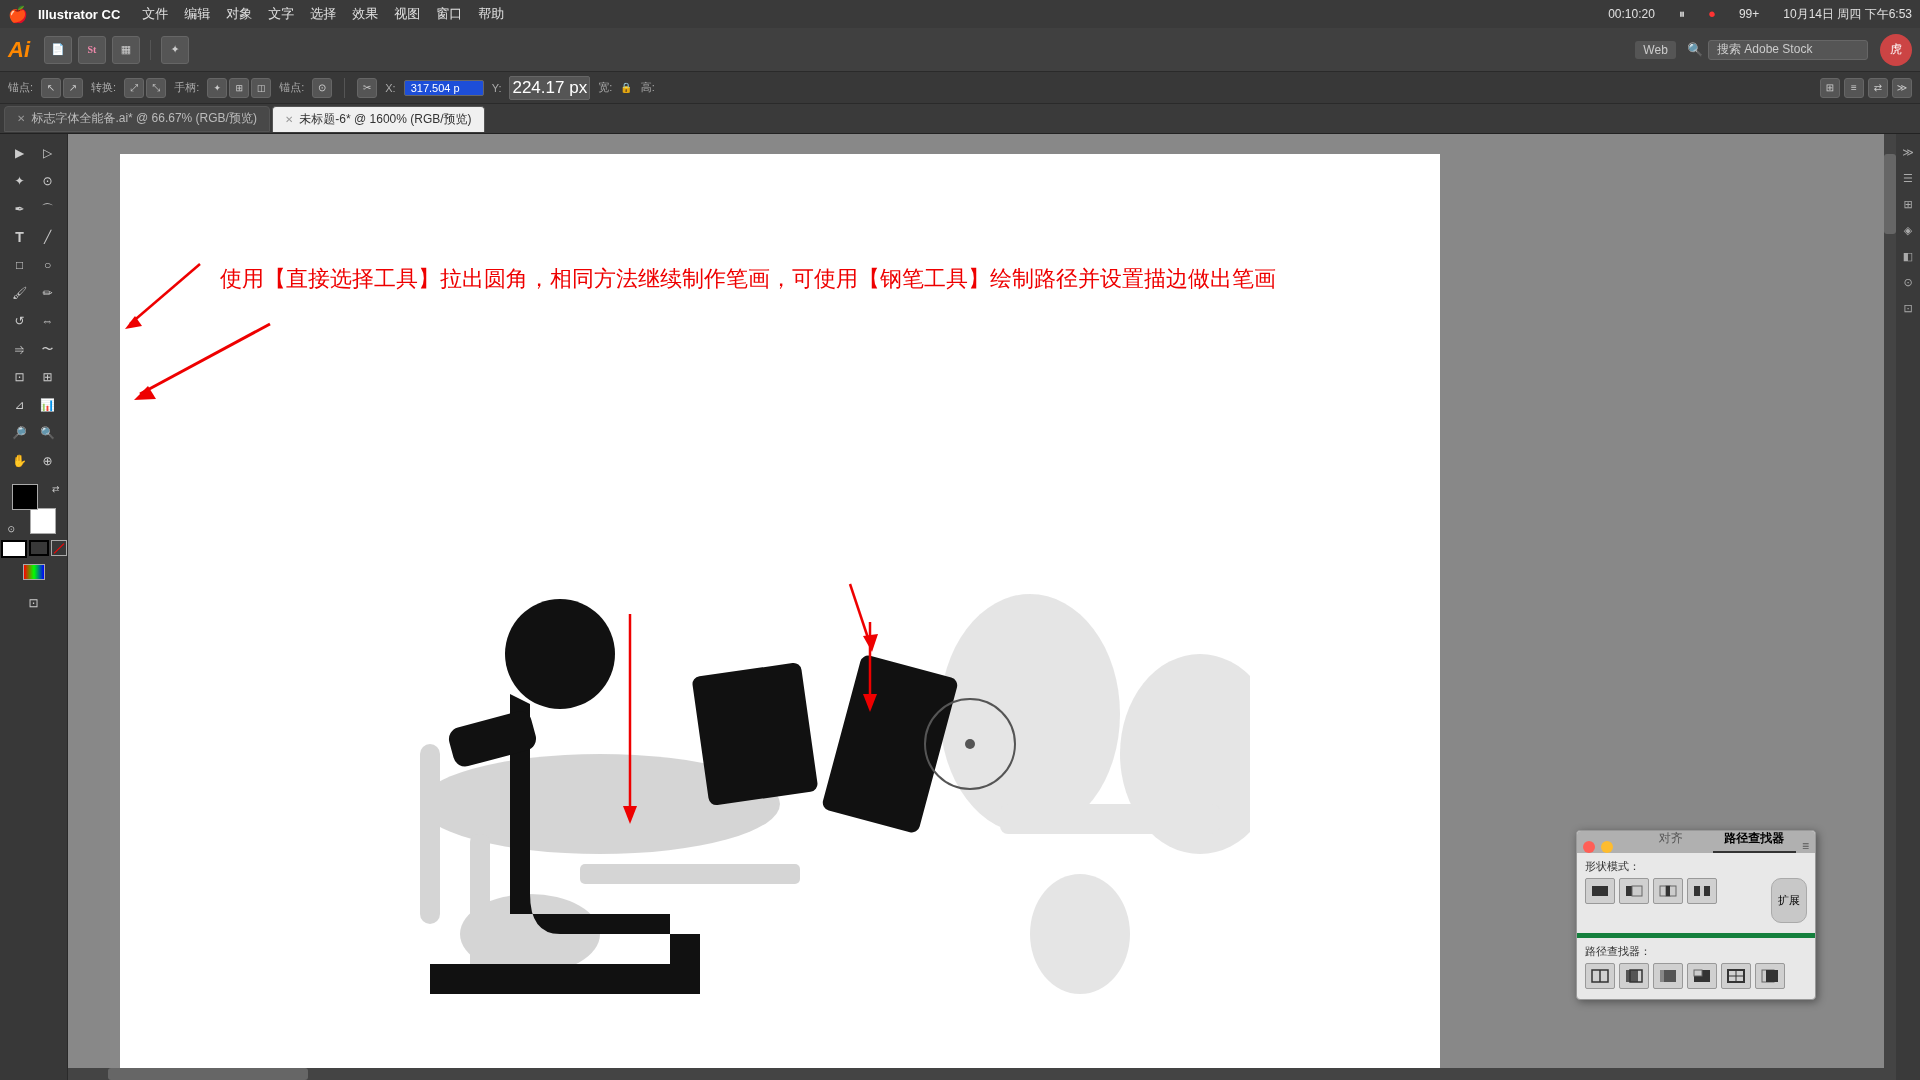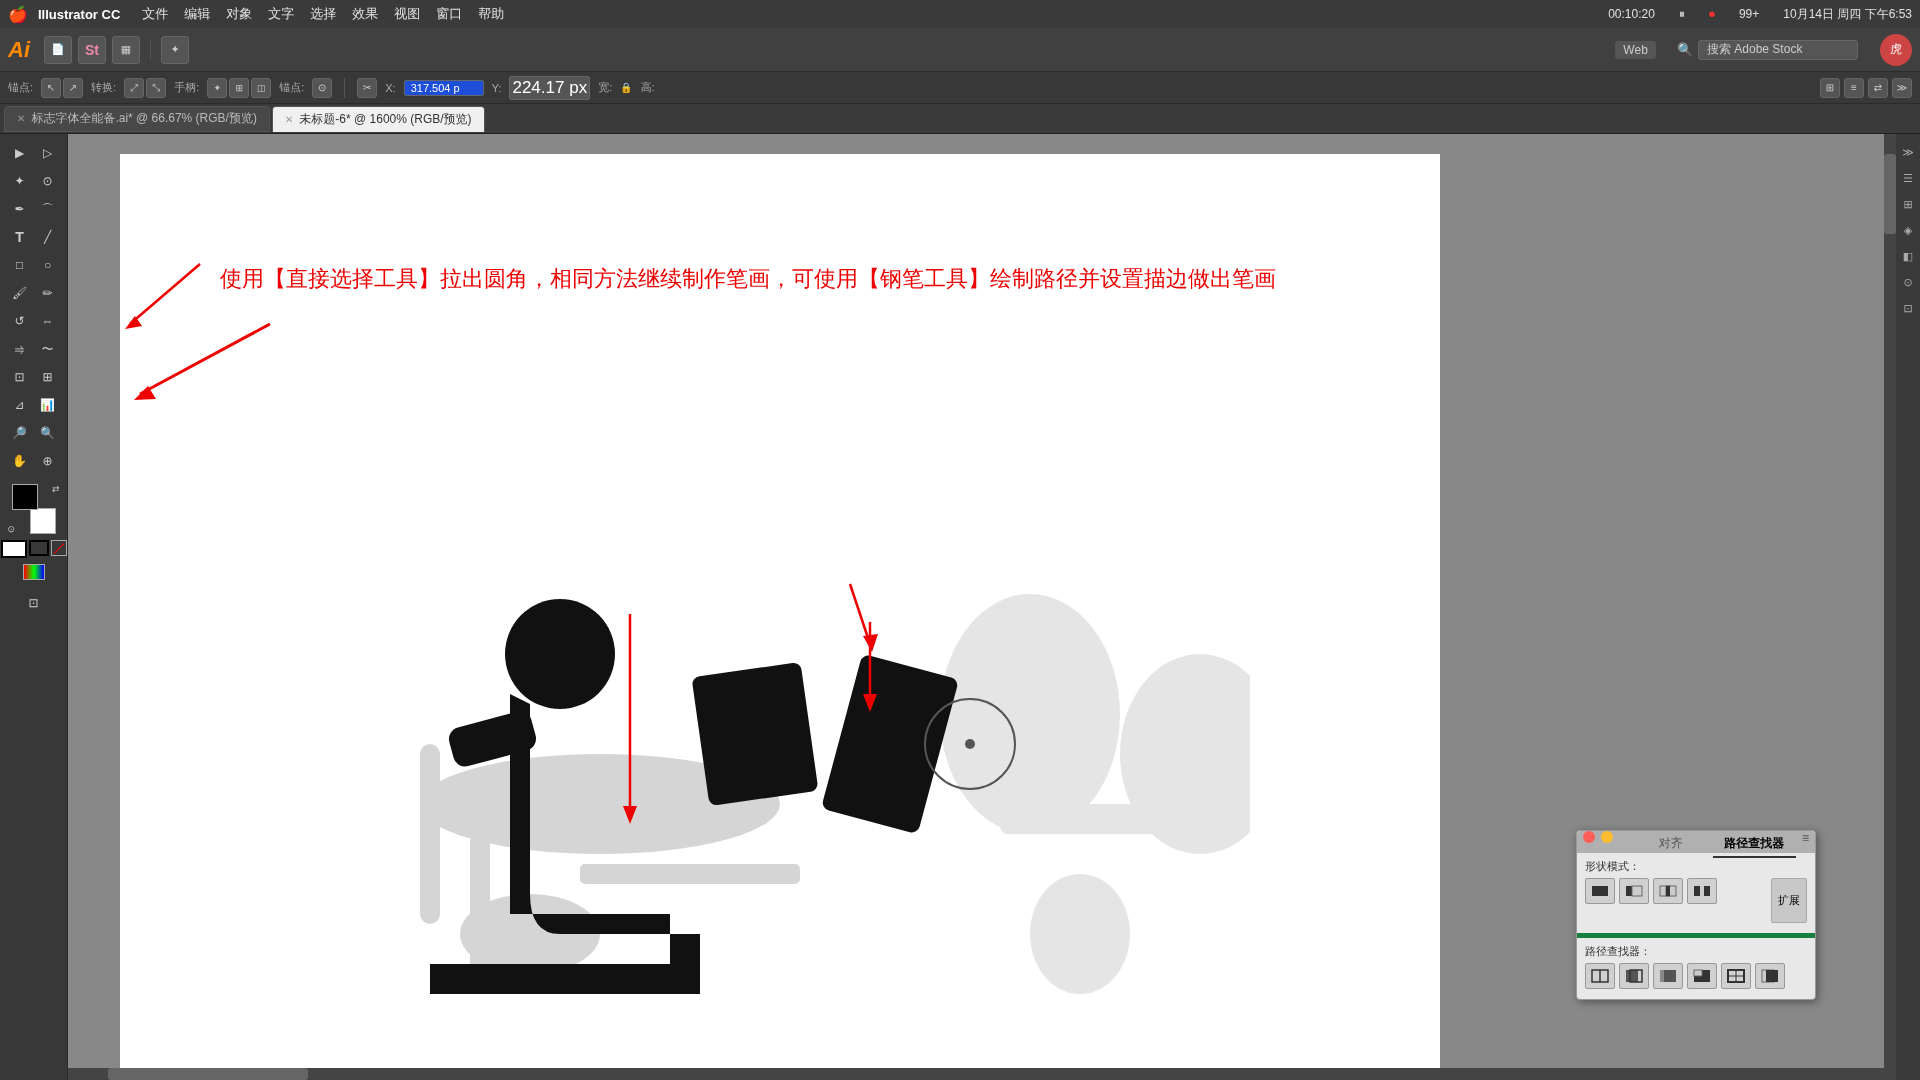--- a/index.html
+++ b/index.html
@@ -88,38 +88,38 @@
     }
 
     
     #pathfinder-panel {
       position: absolute; right: 80px; bottom: 80px;
       width: 240px; background: #e8e8e8;
       border: 1px solid #999; border-radius: 4px;
       box-shadow: 2px 2px 8px rgba(0,0,0,0.4);
     }
     .pf-titlebar {
-      height: 22px; background: #b0b0b0; display: flex; align-items: flex-start;
+      height: 22px; background: #b0b0b0; display: flex; align-items: flex-end;
       padding: 0 6px; border-radius: 4px 4px 0 0; gap: 6px;
     }
     .pf-close { width: 12px; height: 12px; background: #ff5f57; border-radius: 50%; cursor: pointer; }
     .pf-min { width: 12px; height: 12px; background: #febc2e; border-radius: 50%; cursor: pointer; }
     .pf-menu { font-size: 12px; color: #555; margin-left: auto; cursor: pointer; }
     .pf-tabs { display: flex; border-bottom: 1px solid #aaa; }
     .pf-tab { flex: 1; text-align: center; padding: 4px 0; font-size: 12px; color: #555; cursor: pointer; }
     .pf-tab.active { color: #000; font-weight: bold; border-bottom: 2px solid #333; }
     .pf-section { padding: 6px 8px; }
     .pf-label { font-size: 11px; color: #333; margin-bottom: 4px; }
     .pf-row { display: flex; gap: 4px; margin-bottom: 4px; }
     .pf-icon-btn {
       width: 30px; height: 26px; background: #d0d0d0; border: 1px solid #999;
       display: flex; align-items: center; justify-content: center;
       font-size: 14px; cursor: pointer; border-radius: 2px;
     }
-    .pf-expand { background: #c8c8c8; padding: 14px 6px; font-size: 11px; border: 1px solid #aaa; border-radius: 2px; cursor: pointer; margin-left: auto; }
+    .pf-expand { background: #c8c8c8; padding: 14px 6px; font-size: 11px; border: 1px solid #aaa; border-radius: 10px; cursor: pointer; margin-left: auto; }
 
     
     #right-icons {
       width: 24px; background: #3a3a3a;
       display: flex; flex-direction: column; align-items: center; padding: 8px 2px; gap: 6px;
     }
     .ri-icon { width: 20px; height: 20px; color: #aaa; font-size: 11px; display: flex; align-items: center; justify-content: center; cursor: pointer; }
   </style>
 </head>
 <body>
@@ -141,25 +141,25 @@
     <span>⏸</span>
     <span style="color:#ff3333;">⏺</span>
     <span>99+</span>
     <span>10月14日 周四 下午6:53</span>
   </div>
 </div>
 
 <div id="toolbar">
   <span class="toolbar-ai">Ai</span>
   <div class="toolbar-btn">📄</div>
-  <div class="toolbar-btn" style="font-size:14px;font-weight:bold;color:#e8a;">St</div>
+  <div class="toolbar-btn" style="font-size:10px;font-weight:bold;color:#e8a;font-family:Liberation Serif, serif;">St</div>
   <div class="toolbar-btn">▦</div>
   <div class="toolbar-sep"></div>
   <div class="toolbar-btn">✦</div>
-  <div class="menubar-right" style="margin-left:auto; display:flex; align-items:center; gap:22px;">
+  <div class="menubar-right" style="margin-left:auto; display:flex; align-items:center; gap:12px;">
     <span class="toolbar-web">Web</span>
     <div style="display:flex;align-items:center;gap:4px;">
       <span style="color:#aaa;font-size:13px;">🔍</span>
       <input class="toolbar-search" value="搜索 Adobe Stock" readonly="" style="">
     </div>
     <div style="width:32px;height:32px;border-radius:50%;background:#c44;display:flex;align-items:center;justify-content:center;color:#fff;font-size:12px;">虎</div>
   </div>
 </div>
 
 <div id="propbar">

